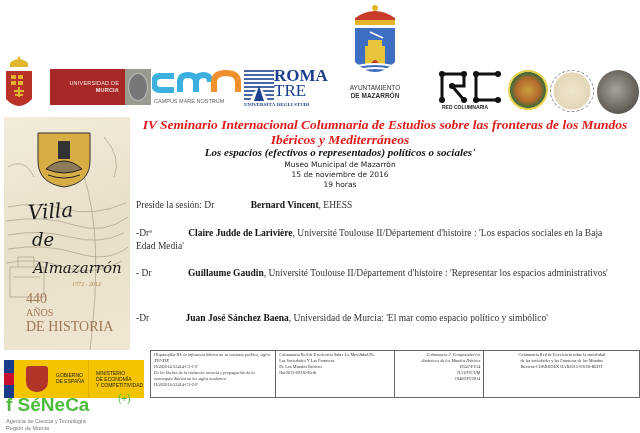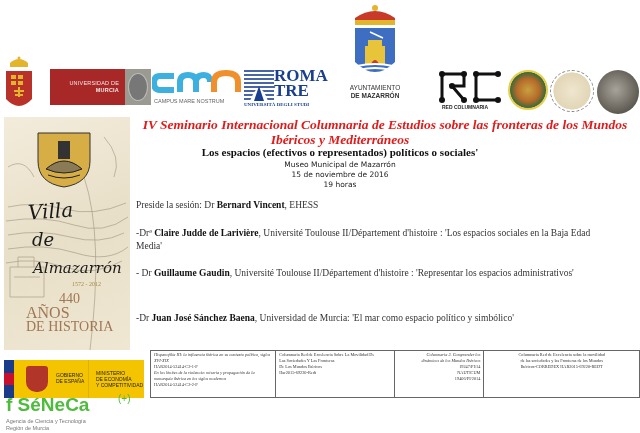--- a/index.html
+++ b/index.html
@@ -13,21 +13,21 @@
   .logo-umu { left: 50px; top: 69px; width: 101px; height: 36px; background: #a82828; display: flex; align-items: center; }
   .logo-umu .txt { flex: 1; text-align: right; padding-right: 6px; color: #f4e6e6; font-family: "Liberation Sans", sans-serif; font-size: 5.5px; line-height: 7px; letter-spacing: 0.2px; }
   .logo-umu .seal { width: 26px; height: 36px; background: #9a9a90; display:flex; align-items:center; justify-content:center; }
   .logo-umu .seal div { width: 20px; height: 28px; border-radius: 50%; background: #777; border: 1px solid #bbb; }
 
   .logo-cmn { left: 152px; top: 70px; width: 90px; height: 36px; }
   .logo-cmn .cap { position: absolute; left: 2px; top: 28px; font-family: "Liberation Sans", sans-serif; font-size: 5.5px; color: #666; white-space: nowrap; }
 
   .logo-roma { left: 244px; top: 68px; width: 76px; height: 42px; }
   .logo-roma .roma { position: absolute; left: 30px; top: 0px; font-family: "Liberation Serif", serif; color: #1b3f8f; font-size: 17px; font-weight: bold; line-height: 16px; }
-  .logo-roma .tre { position: absolute; left: 30px; top: 15px; font-family: "Liberation Serif", serif; color: #1b3f8f; font-size: 17px; font-weight: bold; line-height: 16px; }
+  .logo-roma .tre { position: absolute; left: 30px; top: 15px; font-family: "Liberation Serif", serif; color: #1b3f8f; font-size: 17px; font-weight: normal; line-height: 16px; }
   .logo-roma .uni { position: absolute; left: 0; top: 34px; font-family: "Liberation Serif", serif; color: #1b3f8f; font-size: 5px; font-weight: bold; white-space: nowrap; }
 
   .logo-mazarron { left: 335px; top: 2px; width: 80px; height: 100px; }
   .logo-mazarron .cap { position: absolute; left: 0; top: 82px; width: 80px; text-align: center; font-family: "Liberation Sans", sans-serif; font-size: 6.5px; color: #333; line-height: 8px; }
 
   .logo-rc { left: 438px; top: 70px; width: 66px; height: 44px; }
   .logo-rc .cap { position: absolute; left: 4px; top: 34px; font-family: "Liberation Sans", sans-serif; font-size: 5px; font-weight: bold; color: #222; white-space: nowrap; }
 
   .logo-seal1 { left: 508px; top: 70px; width: 40px; height: 40px; border-radius: 50%; background: radial-gradient(circle, #c8a040 0%, #b56a2a 45%, #3b6a3a 70%, #e8d060 72%, #e8d060 100%); border: 2px solid #e6cf4e; }
   .logo-seal2 { left: 550px; top: 70px; width: 44px; height: 42px; border-radius: 50%; background: radial-gradient(circle, #efe6cf 0%, #e2d6b6 60%, #ffffff 62%); }
@@ -35,31 +35,31 @@
   .logo-seal3 { left: 597px; top: 70px; width: 42px; height: 44px; border-radius: 50%; background: radial-gradient(circle at 45% 45%, #a8a39a 0%, #6e6a62 55%, #3c3a35 100%); }
 
   
   .poster { left: 4px; top: 117px; width: 126px; height: 233px; background: linear-gradient(160deg, #f3ecdb 0%, #e8dfc8 50%, #efe7d2 100%); overflow: hidden; }
   .poster .lines { position: absolute; inset: 0; }
   .poster .shield { position: absolute; left: 32px; top: 14px; width: 56px; height: 58px; }
   .poster .villa { position: absolute; left: 24px; top: 82px; font-family: "DejaVu Serif", serif; font-style: italic; font-size: 20px; color: #1a1a1a; transform: rotate(-4deg); }
   .poster .de { position: absolute; left: 28px; top: 112px; font-family: "DejaVu Serif", serif; font-style: italic; font-size: 18px; color: #1a1a1a; }
   .poster .almaz { position: absolute; left: 29px; top: 142px; font-family: "DejaVu Serif", serif; font-style: italic; font-size: 15px; color: #1a1a1a; }
   .poster .years { position: absolute; left: 68px; top: 164px; font-family: "Liberation Serif", serif; font-size: 6px; color: #a8874a; }
-  .poster .anos1 { position: absolute; left: 22px; top: 175px; font-family: "Liberation Serif", serif; font-size: 14px; color: #a07755; line-height: 14px; margin-left: 33px; }
-  .poster .anos2 { position: absolute; left: 22px; top: 189px; font-family: "Liberation Serif", serif; font-size: 16px; color: #a07755; line-height: 14px; }
+  .poster .anos1 { position: absolute; left: 22px; top: 175px; font-family: "Liberation Serif", serif; font-size: 14px; color: #a07755; line-height: 14px; }
+  .poster .anos2 { position: absolute; left: 22px; top: 189px; font-family: "Liberation Serif", serif; font-size: 10px; color: #a07755; line-height: 14px; }
   .poster .anos3 { position: absolute; left: 22px; top: 203px; font-family: "Liberation Serif", serif; font-size: 14px; color: #a07755; line-height: 14px; white-space: nowrap; }
 
   
   .title { left: 130px; top: 117px; width: 510px; text-align: center; color: #e01b1b; font-family: "Liberation Serif", serif; font-weight: bold; font-style: italic; font-size: 13.5px; line-height: 15px; }
-  .subtitle { left: 130px; top: 146px; width: 420px; text-align: center; color: #111; font-family: "Liberation Serif", serif; font-weight: bold; font-size: 11px; line-height: 13px; }
+  .subtitle { left: 130px; top: 146px; width: 420px; text-align: center; color: #111; font-family: "Liberation Serif", serif; font-weight: bold; font-style: italic; font-size: 11px; line-height: 13px; }
   .info { left: 180px; width: 320px; text-align: center; font-family: "DejaVu Sans", sans-serif; font-size: 7.5px; color: #222; line-height: 10px; }
 
   .body-text { left: 136px; width: 480px; font-family: "Liberation Serif", serif; font-size: 9.5px; color: #333; line-height: 13px; }
-  .body-text b { color: #111; }
+  .body-text b { color: #111; margin-left: 34px; }
 
   
   .logo-gobierno { left: 4px; top: 360px; width: 140px; height: 38px; background: #f5c400; }
   .logo-gobierno .flag { position: absolute; left: 0; top: 0; width: 10px; height: 38px; background: linear-gradient(180deg, #1a3a8a 0%, #1a3a8a 33%, #c8102e 33%, #c8102e 66%, #1a3a8a 66%); }
   .logo-gobierno .crest { position: absolute; left: 22px; top: 6px; width: 22px; height: 26px; background: #b2352a; border-radius: 3px 3px 10px 10px; }
   .logo-gobierno .t1 { position: absolute; left: 52px; top: 12px; font-family: "Liberation Sans", sans-serif; font-size: 5px; color: #222; line-height: 6px; }
   .logo-gobierno .sep { position: absolute; left: 84px; top: 0; width: 1px; height: 38px; background: #e0b000; }
   .logo-gobierno .t2 { position: absolute; left: 92px; top: 10px; font-family: "Liberation Sans", sans-serif; font-size: 5px; color: #222; line-height: 6px; }
 
   .logo-seneca { left: 4px; top: 397px; width: 140px; height: 36px; }

